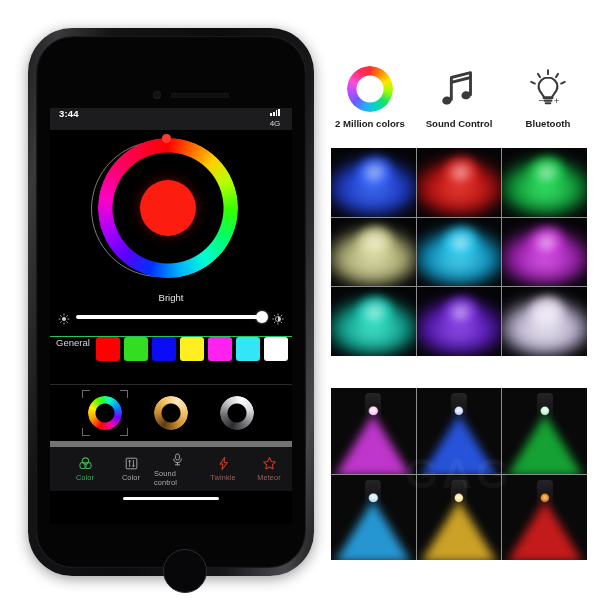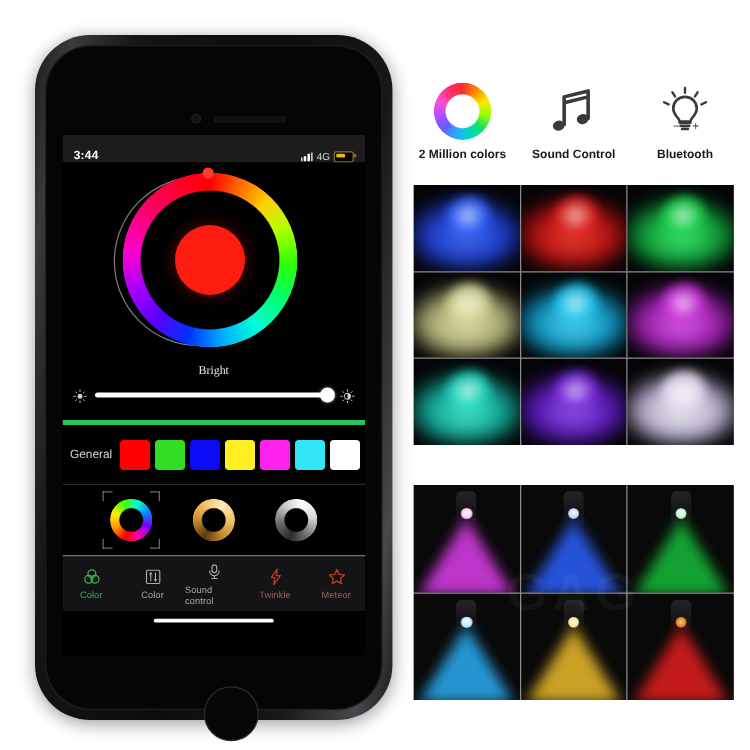--- a/index.html
+++ b/index.html
@@ -22,24 +22,24 @@
   .notch-cam{position:absolute;left:117px;top:55px;width:8px;height:8px;border-radius:50%;
              background:#111317;box-shadow:inset 0 0 2px #2a2f38;}
   .notch-speaker{position:absolute;left:135px;top:57px;width:58px;height:5px;border-radius:3px;
              background:#0e0f11;box-shadow:inset 0 0 2px #23252a;}
   .home-btn{position:absolute;left:127px;top:513px;width:42px;height:42px;border-radius:50%;
             background:#07070a;border:1.6px solid #2b2b30;}
 
   
   .screen{position:absolute;left:22px;top:80px;width:242px;height:416px;background:#000;overflow:hidden;}
 
-  .statusbar{height:22px;background:#1c1c1e;display:flex;align-items:flex-end;
+  .statusbar{height:22px;background:#1c1c1e;display:flex;align-items:flex-start;
              justify-content:space-between;padding:0 9px;}
   .st-time{color:#fff;font-size:9.5px;font-weight:bold;letter-spacing:.2px;}
-  .st-right{display:flex;align-items:center;gap:3px;}
+  .st-right{display:flex;align-items:center;gap:3px;flex-direction:column;}
   .sig{display:flex;align-items:flex-end;gap:1px;height:8px;}
   .sig i{display:block;width:1.7px;background:#fff;}
   .sig i:nth-child(1){height:3px}.sig i:nth-child(2){height:4.5px}
   .sig i:nth-child(3){height:6px}.sig i:nth-child(4){height:7.5px}
   .st-net{color:#d8d8d8;font-size:8px;}
   .batt{width:14px;height:7.5px;border:1px solid #8a7320;border-radius:2px;position:relative;background:#000;}
   .batt::after{content:"";position:absolute;right:-2.6px;top:1.8px;width:1.6px;height:3px;background:#8a7320;border-radius:0 1px 1px 0;}
   .batt-fill{position:absolute;left:1px;top:1px;height:3.5px;width:7px;background:#f0b429;border-radius:1px;}
 
   .appbar{height:26px;background:#1c1c1e;display:flex;align-items:center;padding:0 9px;position:relative;}
@@ -64,30 +64,30 @@
           #33ff00 92deg,#00ff6a 118deg,#00ffd5 144deg,#00b0ff 170deg,
           #0030ff 196deg,#5a00ff 222deg,#a800ff 248deg,#ff00c8 278deg,
           #ff0066 310deg,#ff0000 360deg);
         -webkit-mask:radial-gradient(circle, transparent 0 55px, #000 56px 70px, transparent 71px);
         mask:radial-gradient(circle, transparent 0 55px, #000 56px 70px, transparent 71px);}
   .handle{position:absolute;left:112px;top:4px;width:9px;height:9px;border-radius:50%;background:#ff3b30;}
   .swatch-center{position:absolute;left:90px;top:50px;width:56px;height:56px;border-radius:50%;
         background:#fc1d10;box-shadow:0 0 14px rgba(252,29,16,.35);}
 
   
-  .bright-wrap{height:46px;border-bottom:4px solid #22c55e;position:relative;font-family:Liberation Serif, serif;}
+  .bright-wrap{height:46px;border-bottom:1px solid #22c55e;position:relative;}
   .bright-label{text-align:center;color:#e6e6ea;font-size:9.5px;padding-top:2px;}
   .slider-row{display:flex;align-items:center;padding:0 8px;margin-top:8px;gap:6px;}
   .sun{flex:0 0 auto;width:12px;height:12px;position:relative;}
   .slider{flex:1;height:4px;background:#ffffff;border-radius:3px;position:relative;}
   .knob{position:absolute;right:-2px;top:50%;transform:translateY(-50%);width:12px;height:12px;
         border-radius:50%;background:#fff;box-shadow:0 0 3px rgba(255,255,255,.5);}
 
   
-  .general-row{height:47px;display:flex;align-items:center;padding:0 6px;gap:4px;border-bottom:1px solid #2a2a2d;}
+  .general-row{height:47px;display:flex;align-items:flex-start;padding:0 6px;gap:4px;border-bottom:1px solid #2a2a2d;}
   .general-lbl{color:#d6d6da;font-size:9.5px;flex:0 0 auto;margin-right:2px;}
   .sw{width:24px;height:24px;border-radius:3px;flex:0 0 auto;}
 
   
   .modes-row{height:56px;display:flex;align-items:center;justify-content:space-around;padding:0 22px;}
   .mode-slot{position:relative;width:34px;height:34px;}
   .mode-ring{width:34px;height:34px;border-radius:50%;box-sizing:border-box;}
   .ring-rgb{background:conic-gradient(from 200deg,#ff0000,#ff9900,#ffee00,#44ff00,#00ffcc,#0088ff,#7700ff,#ff00aa,#ff0000);
             -webkit-mask:radial-gradient(circle, transparent 0 9px,#000 10px 17px,transparent 18px);
             mask:radial-gradient(circle, transparent 0 9px,#000 10px 17px,transparent 18px);}
@@ -97,22 +97,22 @@
   .ring-cool{background:conic-gradient(from 200deg,#2a2a2c,#6d6d70,#c9c9cd,#ffffff,#d8d8dc,#7a7a7e,#2a2a2c);
             -webkit-mask:radial-gradient(circle, transparent 0 9px,#000 10px 17px,transparent 18px);
             mask:radial-gradient(circle, transparent 0 9px,#000 10px 17px,transparent 18px);}
   .brk{position:absolute;width:7px;height:7px;border:1.3px solid #6a6a6e;}
   .brk.tl{left:-6px;top:-6px;border-right:0;border-bottom:0;}
   .brk.tr{right:-6px;top:-6px;border-left:0;border-bottom:0;}
   .brk.bl{left:-6px;bottom:-6px;border-right:0;border-top:0;}
   .brk.br{right:-6px;bottom:-6px;border-left:0;border-top:0;}
 
   
-  .tabbar{height:44px;background:#141416;display:flex;align-items:center;justify-content:space-between;
-          border-top:1px solid #737373;}
+  .tabbar{height:44px;background:#141416;display:flex;align-items:center;justify-content:flex-end;
+          border-top:6px solid #737373;}
   .tab{display:flex;flex-direction:column;align-items:center;gap:2px;width:46px;}
   .tab-ic{height:15px;display:flex;align-items:center;justify-content:center;}
   .tab-lbl{font-size:7.4px;letter-spacing:.1px;}
   .t-active .tab-lbl{color:#3fae57;}
   .t-gray .tab-lbl{color:#a9a9ae;}
   .t-red .tab-lbl{color:#9c5f5f;}
   .homebar{height:14px;display:flex;align-items:center;justify-content:center;background:#000;}
   .homebar i{display:block;width:96px;height:3px;background:#fff;border-radius:2px;}
 
   

